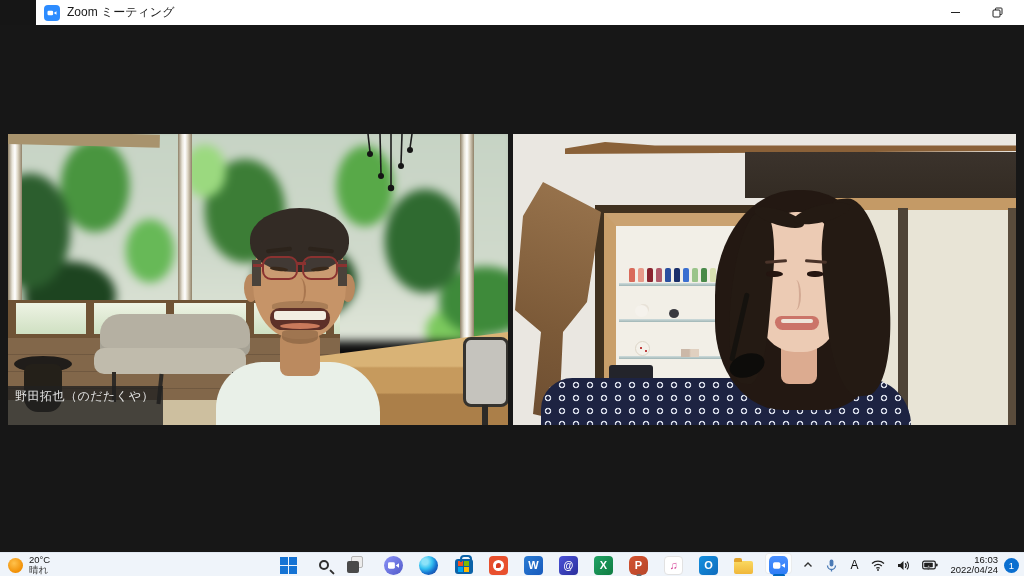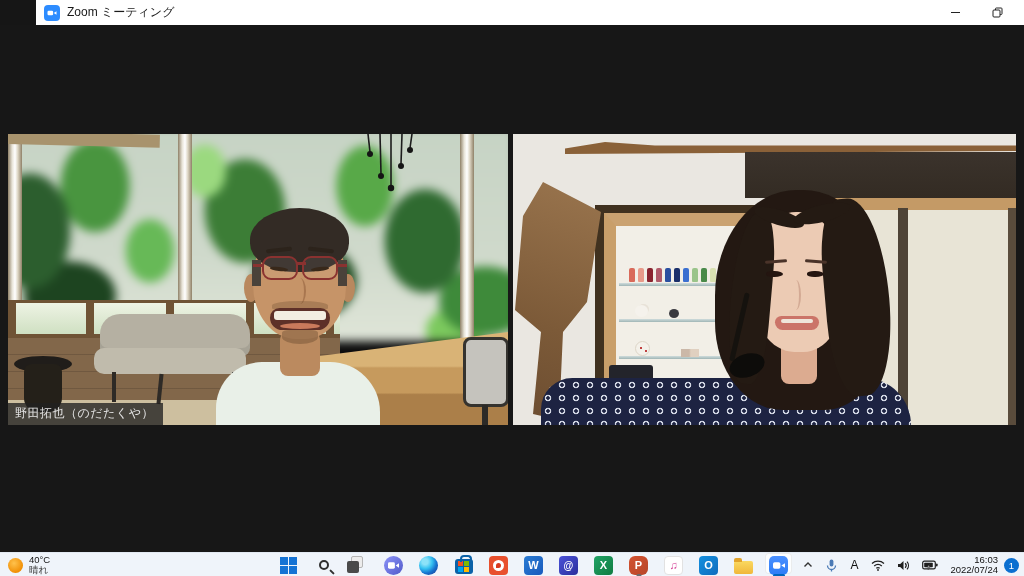--- a/index.html
+++ b/index.html
@@ -16,21 +16,21 @@
   .tb-controls{display:flex;height:25px;}
   .tbc{width:42px;height:25px;border:none;background:transparent;display:flex;align-items:center;justify-content:center;padding:0;cursor:default;}
 
   
   .stage{position:absolute;left:0;top:25px;width:1024px;height:527px;background:#171717;}
   .video{position:absolute;top:109px;height:291px;overflow:hidden;background:#0d0d0d;}
   .video.left{left:8px;width:500px;}
   .video.right{left:513px;width:503px;}
   .abs{position:absolute;}
   .nametag{position:absolute;left:0;bottom:0;background:rgba(32,32,32,.78);color:#e3e3e3;
-           font-size:12px;padding:2px 9px 3px 7px;letter-spacing:.5px;}
+           font-size:12px;padding:2px 9px 20px 7px;letter-spacing:.5px;}
 
   
   .plants{position:absolute;left:-8px;top:-8px;width:516px;height:215px;filter:blur(5px);
     background:
       radial-gradient(70px 100px at 30px 105px,#2c5e2e 0 55%,transparent 60%),
       radial-gradient(60px 80px at 95px 60px,#49953f 0 55%,transparent 60%),
       radial-gradient(80px 60px at 70px 170px,#1d4420 0 55%,transparent 60%),
       radial-gradient(46px 60px at 150px 125px,#67b957 0 50%,transparent 55%),
       radial-gradient(40px 50px at 205px 45px,#9bd97f 0 50%,transparent 55%),
       radial-gradient(70px 90px at 245px 85px,#3c7d36 0 55%,transparent 60%),
@@ -328,21 +328,21 @@
         <div class="w-mic"></div>
       </div>
     </div>
   </div>
 
   <div class="taskbar">
 
     <button class="weather">
       <span class="sun"></span>
       <span class="wx-text">
-        <span class="wx-temp">40°C</span>
+        <span class="wx-temp">20°C</span>
         <span class="wx-cond">晴れ</span>
       </span>
     </button>
 
     <div class="apps">
       <button class="app">
         <svg width="17" height="17" viewBox="0 0 17 17">
             <g fill="#1573d4">
               <rect x="0" y="0" width="8" height="8"></rect>
               <rect x="9" y="0" width="8" height="8"></rect>
@@ -451,20 +451,20 @@
       <button class="trayb">
         <svg width="16" height="10" viewBox="0 0 16 10">
             <rect x="0.7" y="1.2" width="12.6" height="7.6" rx="1.6" fill="none" stroke="#1f1f1f" stroke-width="1.2"></rect>
             <rect x="14" y="3.4" width="1.6" height="3.2" rx="0.8" fill="#1f1f1f"></rect>
             <rect x="2.2" y="2.7" width="8.6" height="4.6" rx="0.8" fill="#1f1f1f"></rect>
             <path d="M6.2 9.6l2-3h-1.4l0.6-2.4-2.2 3h1.5z" fill="#fff" stroke="#1f1f1f" stroke-width="0.5"></path>
           </svg>
       </button>
       <button class="trayb clock">
         <span class="t">16:03</span>
-        <span class="t">2022/07/24</span>
+        <span class="t">2022/04/24</span>
       </button>
       <button class="trayb" style="padding:0;">
         <span class="badge">1</span>
       </button>
     </div>
   </div>
 </div>
 
 </body></html>

